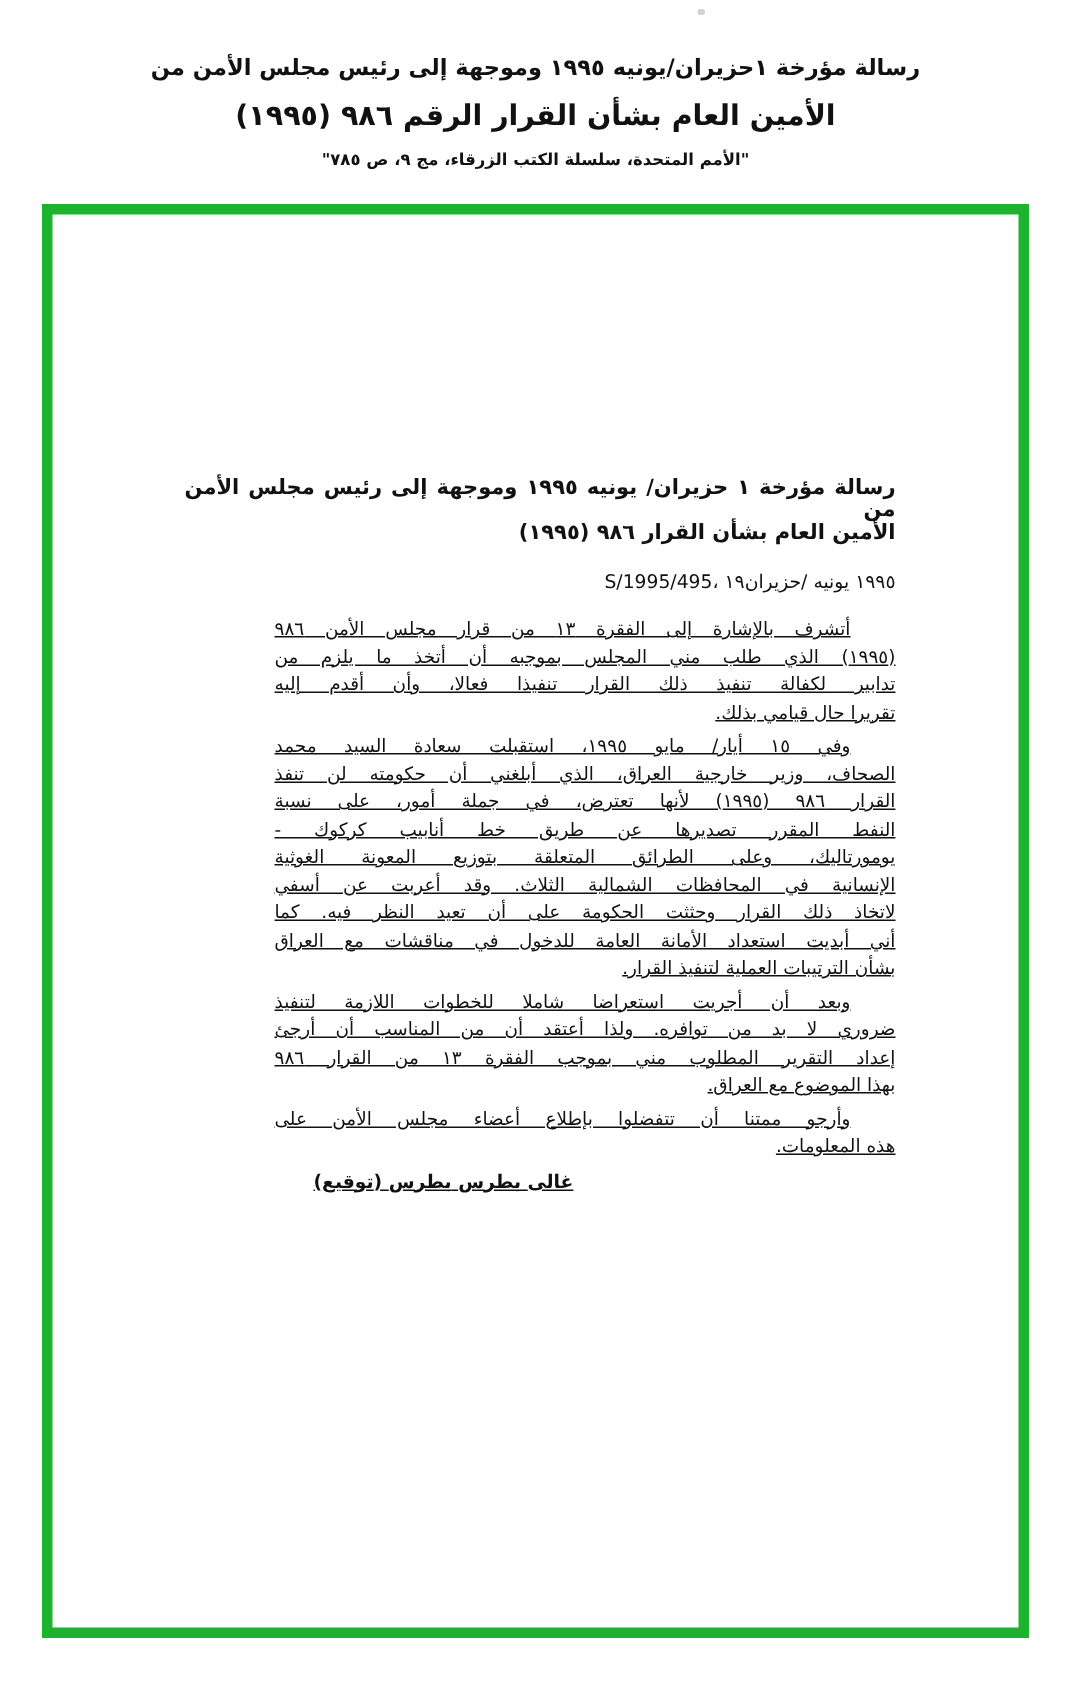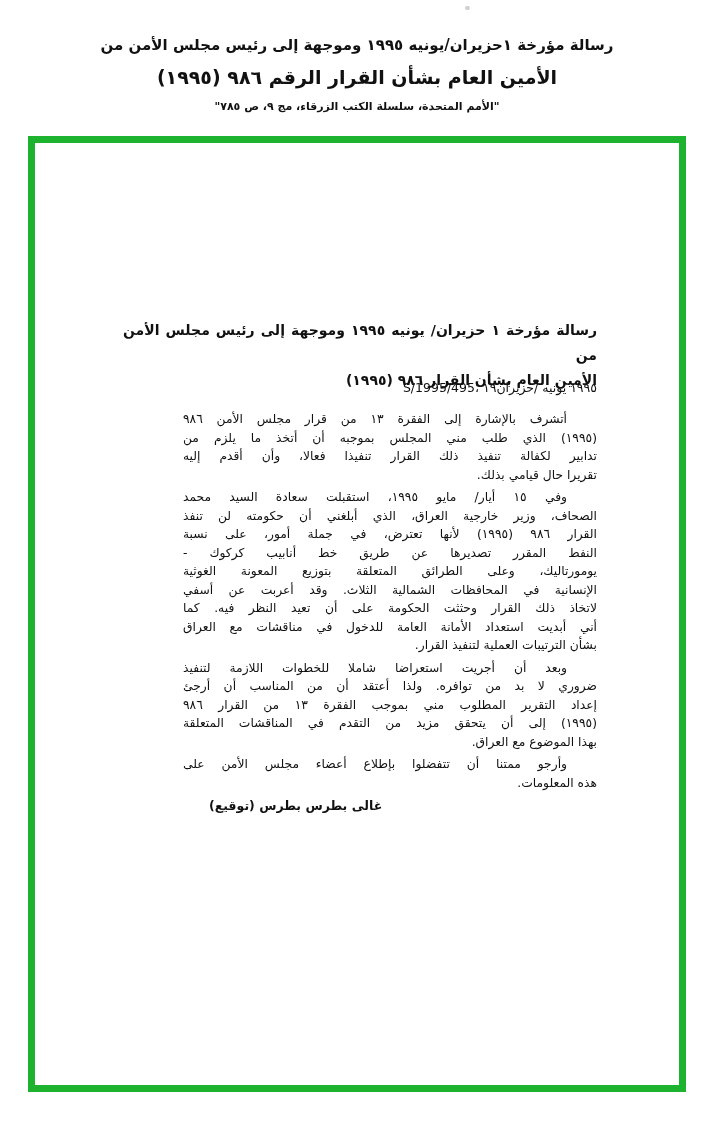--- a/index.html
+++ b/index.html
@@ -10,31 +10,31 @@
   .hdr{position:absolute;left:0;width:714px;text-align:center;font-weight:bold;direction:rtl;}
   #hdr-line1{top:36px;font-size:15px;}
   #hdr-line2{top:66px;font-size:19px;}
   #hdr-line3{top:100px;font-size:11px;}
   #green-box{
     position:absolute;left:28px;top:136px;width:644px;height:942px;
     border:7px solid #1db32e;background:#ffffff;
   }
   #title-block{
     position:absolute;left:123px;top:318px;width:474px;direction:rtl;
-    font-weight:bold;font-size:14px;line-height:25px;
+    font-weight:bold;font-size:14px;line-height:15px;
   }
   #title-line1{text-align:justify;text-align-last:justify;}
   #title-line2{text-align:right;}
   #ref-line{
     position:absolute;top:380px;right:117px;direction:ltr;
     font-weight:normal;font-size:12.5px;white-space:nowrap;
   }
   #letter-body{
     position:absolute;left:183px;top:410px;width:414px;direction:rtl;
-    font-size:12.3px;line-height:18.5px;
+    font-size:12.3px;line-height:18.5px;text-decoration:underline;
   }
   .para{margin:0 0 4px 0;}
   .bline{text-align:justify;text-align-last:justify;}
   .bline.first{padding-right:30px;}
   .bline.last{text-align-last:right;}
   #signature-line{
     margin-top:5px;direction:ltr;text-align:left;padding-left:26px;
     font-weight:bold;font-size:12.5px;
   }
   #scan-speck{
@@ -75,21 +75,20 @@
       <div class="bline">يومورتاليك، وعلى الطرائق المتعلقة بتوزيع المعونة الغوثية</div>
       <div class="bline">الإنسانية في المحافظات الشمالية الثلاث. وقد أعربت عن أسفي</div>
       <div class="bline">لاتخاذ ذلك القرار وحثثت الحكومة على أن تعيد النظر فيه. كما</div>
       <div class="bline">أني أبديت استعداد الأمانة العامة للدخول في مناقشات مع العراق</div>
       <div class="bline last">بشأن الترتيبات العملية لتنفيذ القرار.</div>
     </div>
   <div class="para">
       <div class="bline first">وبعد أن أجريت استعراضا شاملا للخطوات اللازمة لتنفيذ</div>
       <div class="bline">ضروري لا بد من توافره. ولذا أعتقد أن من المناسب أن أرجئ</div>
       <div class="bline">إعداد التقرير المطلوب مني بموجب الفقرة ١٣ من القرار ٩٨٦</div>
-      <div class="bline">(١٩٩٥) إلى أن يتحقق مزيد من التقدم في المناقشات المتعلقة</div>
       <div class="bline last">بهذا الموضوع مع العراق.</div>
     </div>
   <div class="para">
       <div class="bline first">وأرجو ممتنا أن تتفضلوا بإطلاع أعضاء مجلس الأمن على</div>
       <div class="bline last">هذه المعلومات.</div>
     </div>
   <div id="signature-line">(توقيع)‎ بطرس‎ بطرس‎ غالى</div>
 </div>
 
 </body></html>

